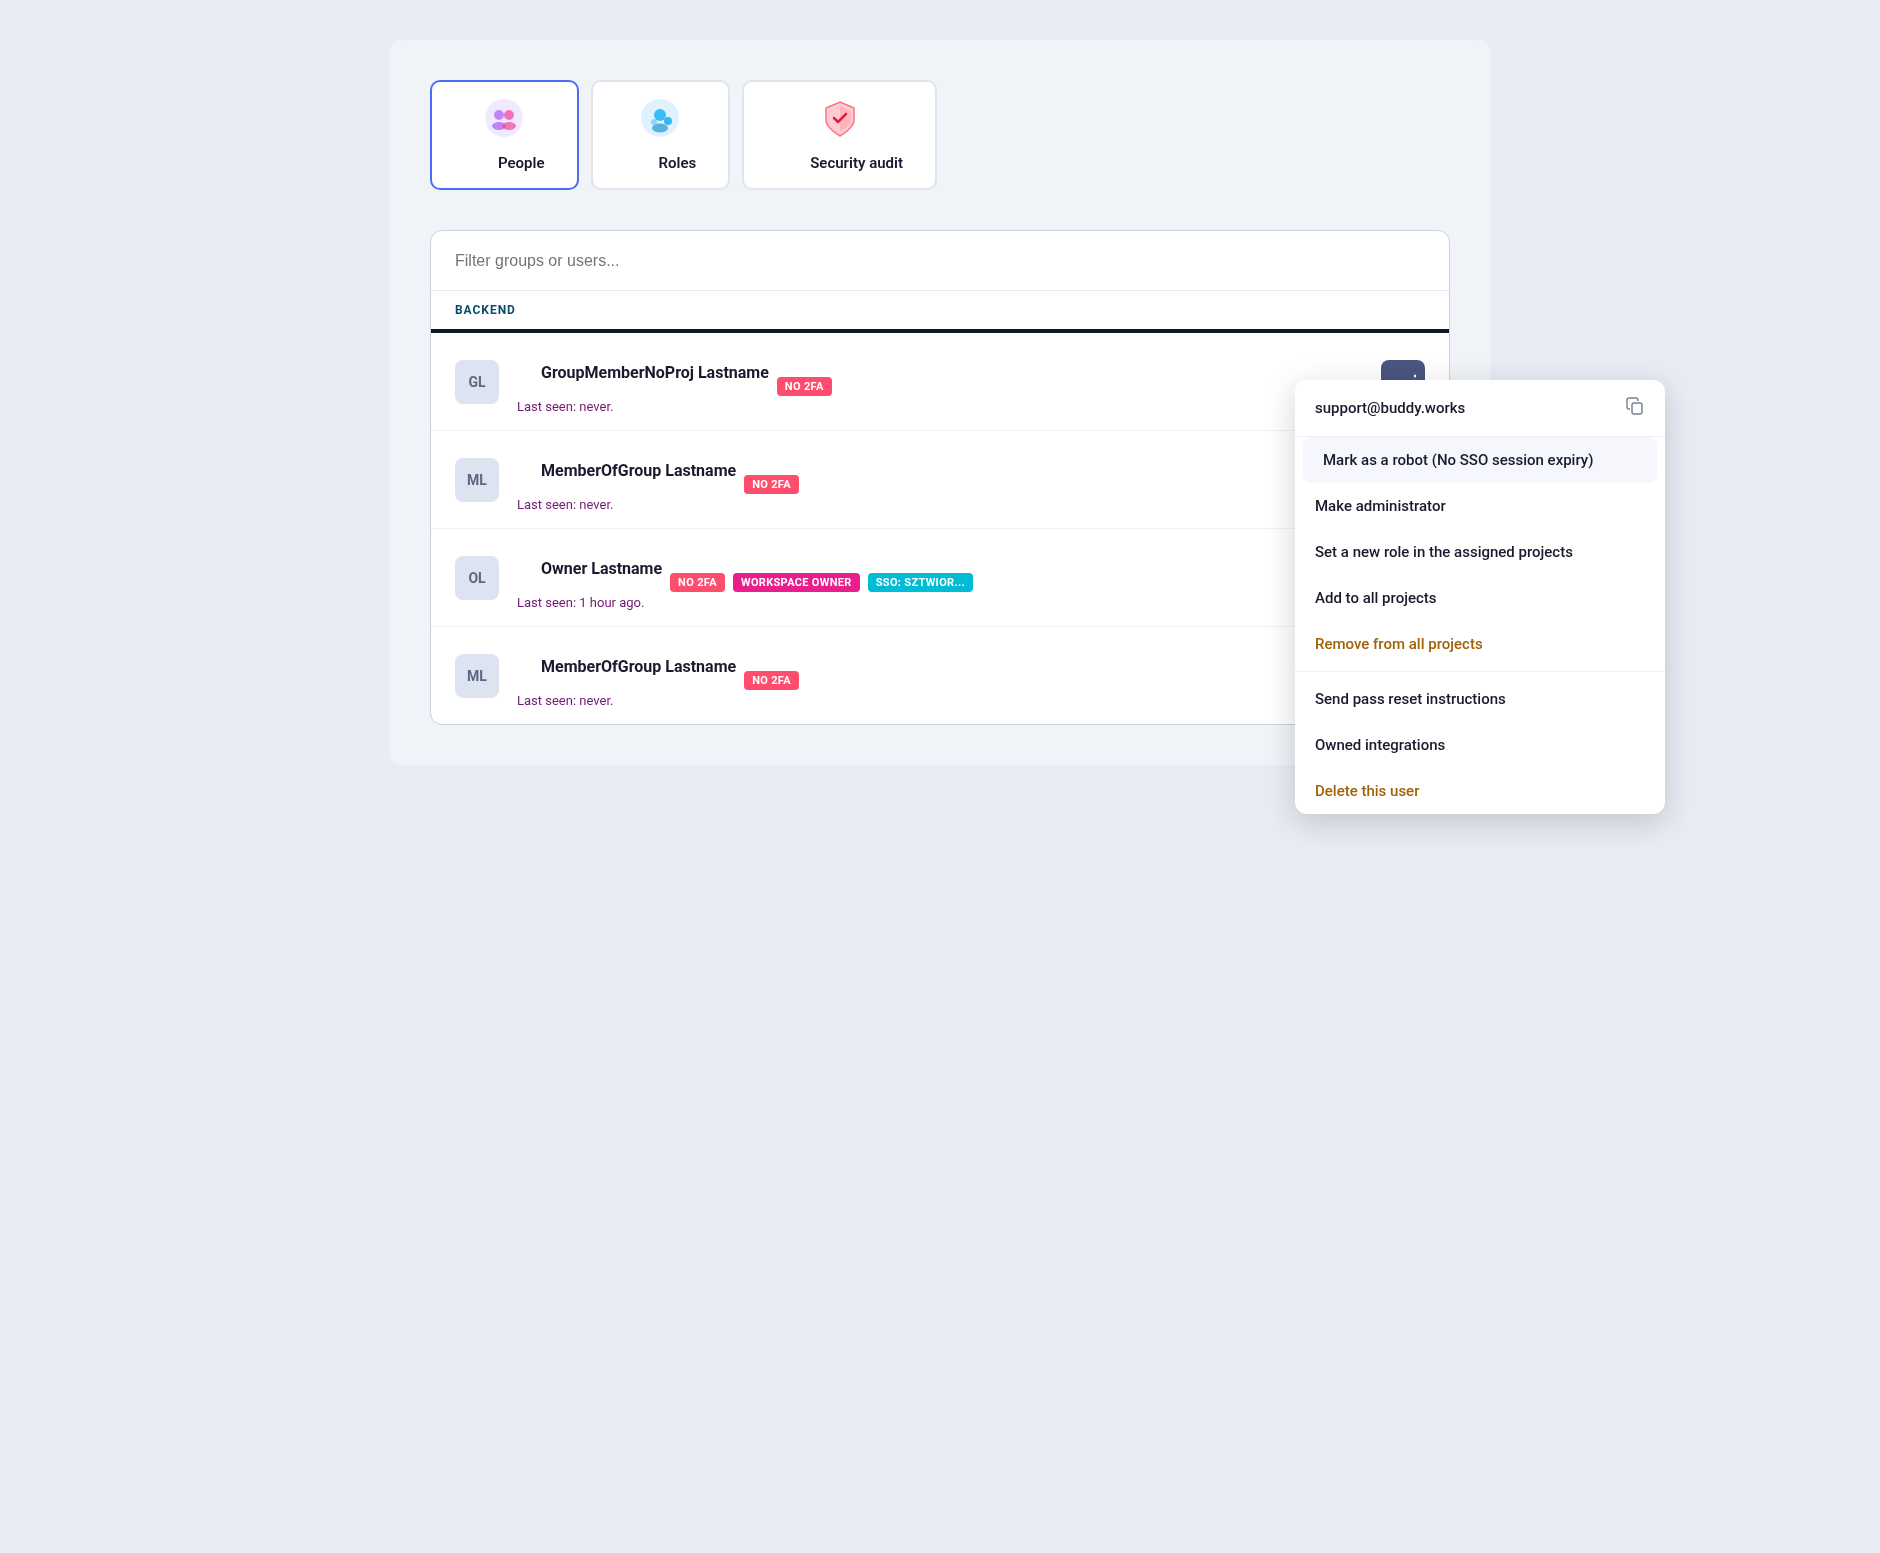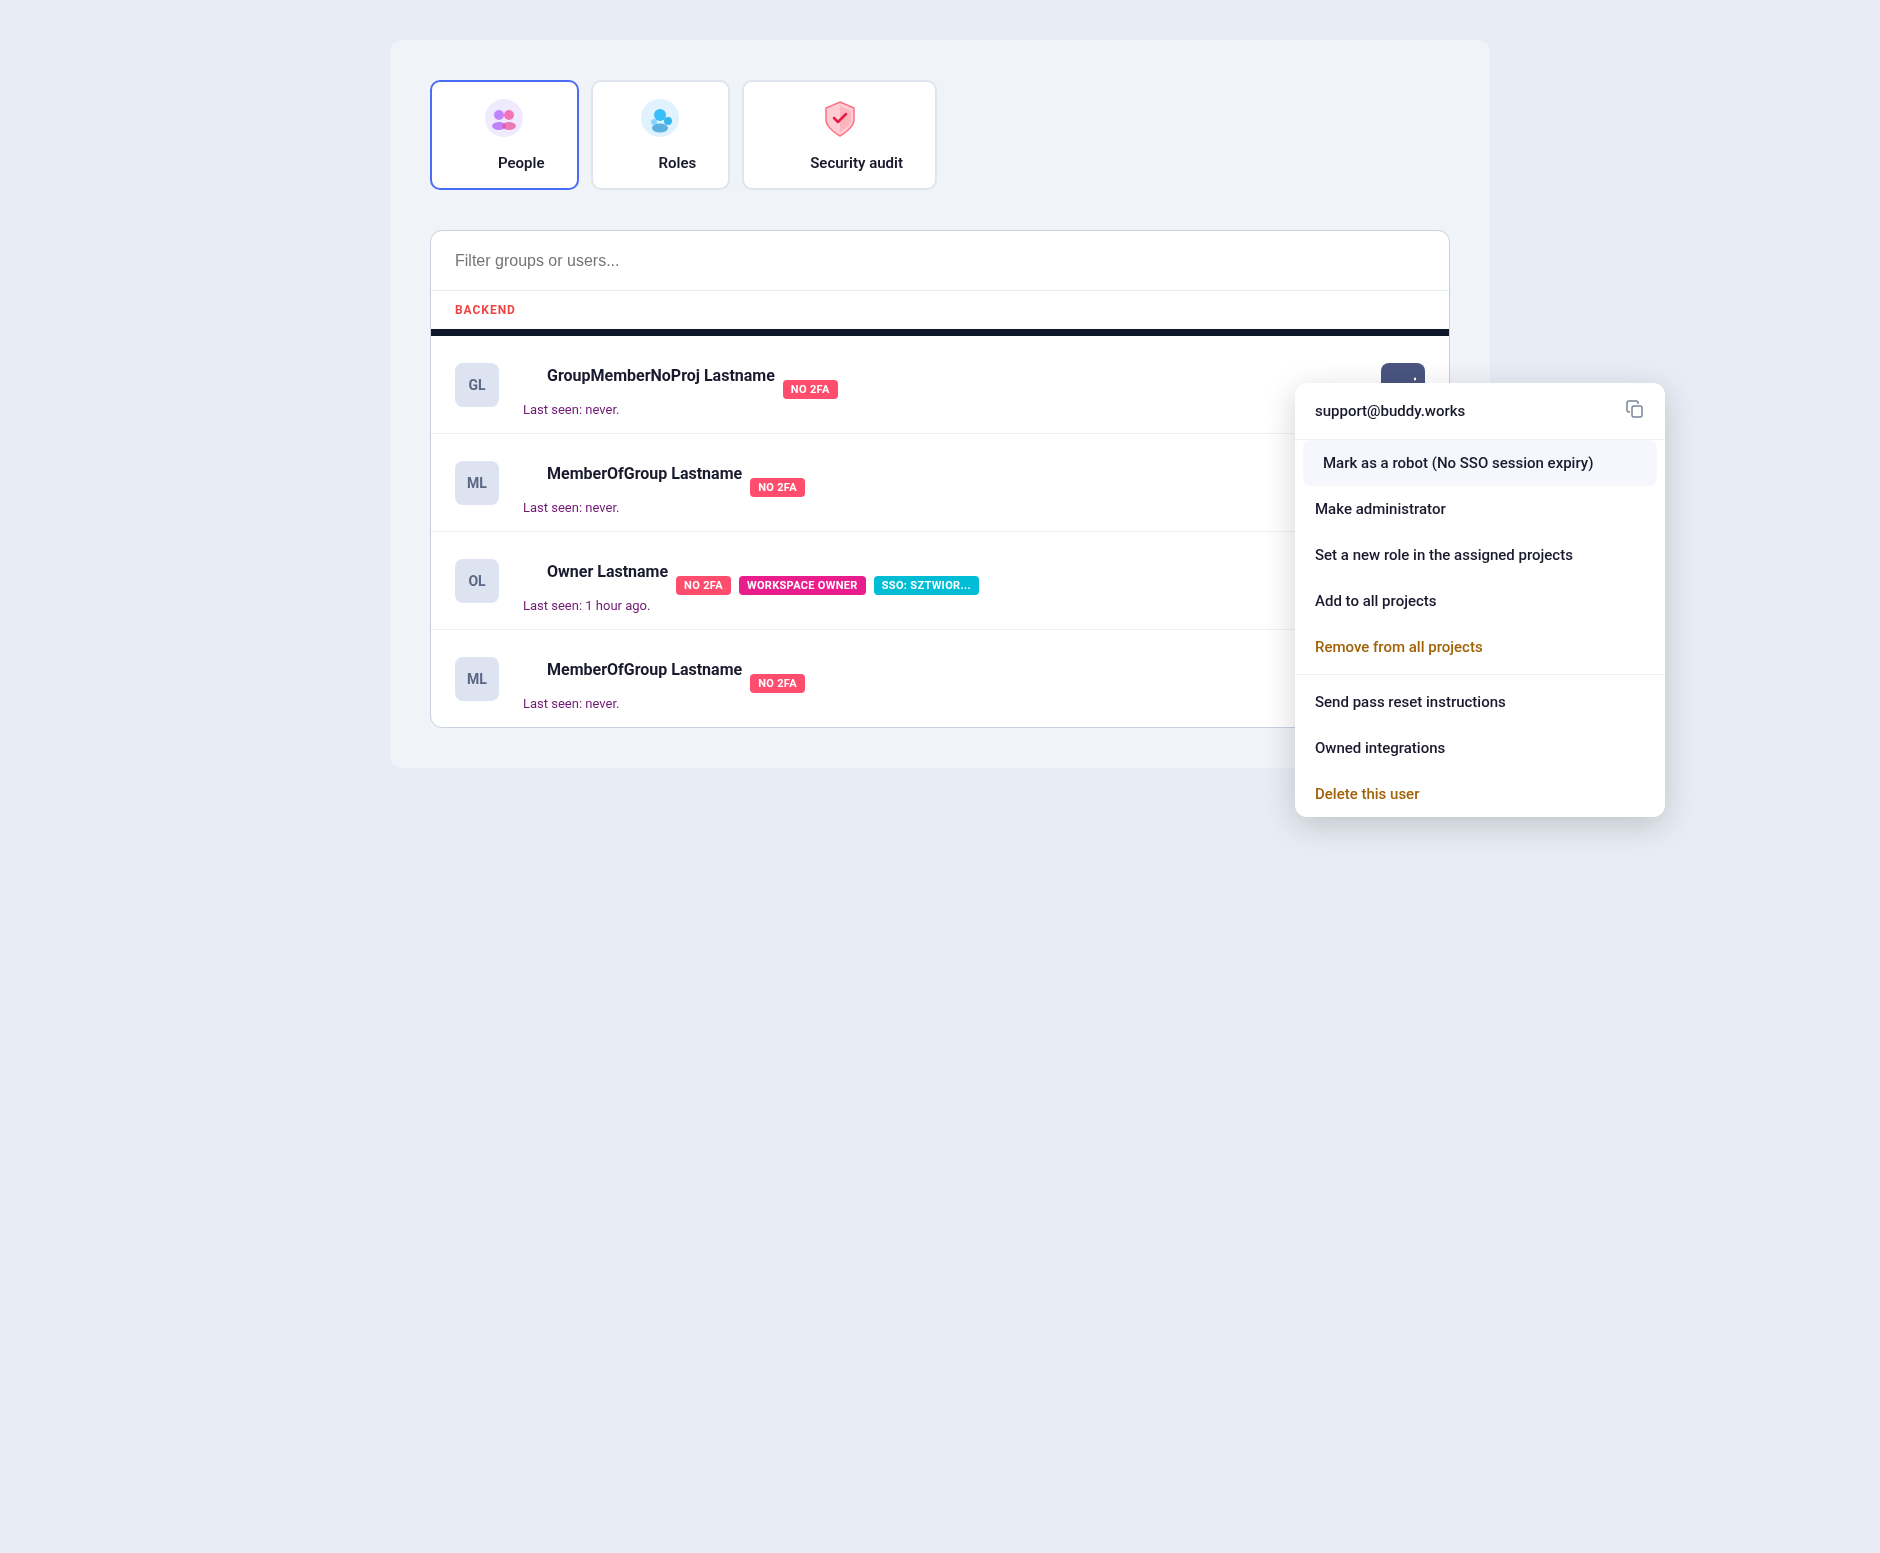--- a/index.html
+++ b/index.html
@@ -79,33 +79,33 @@
       font-size: 16px;
       color: #aab0be;
       background: transparent;
     }
 
     
     .group-label {
       padding: 12px 24px;
       font-size: 12px;
       font-weight: 700;
-      color: #ef4444;
+      color: #0c4a6e;
       letter-spacing: 0.08em;
-      border-bottom: 7px solid #0f172a;
+      border-bottom: 4px solid #0f172a;
     }
 
     
     .user-row {
       display: flex;
       align-items: center;
       padding: 16px 24px;
       border-bottom: 1px solid #eef0f5;
       position: relative;
-      gap: 24px;
+      gap: 18px;
     }
     .user-row:last-child {
       border-bottom: none;
     }
     .avatar {
       width: 44px;
       height: 44px;
       border-radius: 8px;
       background: #dde3f0;
       display: flex;

